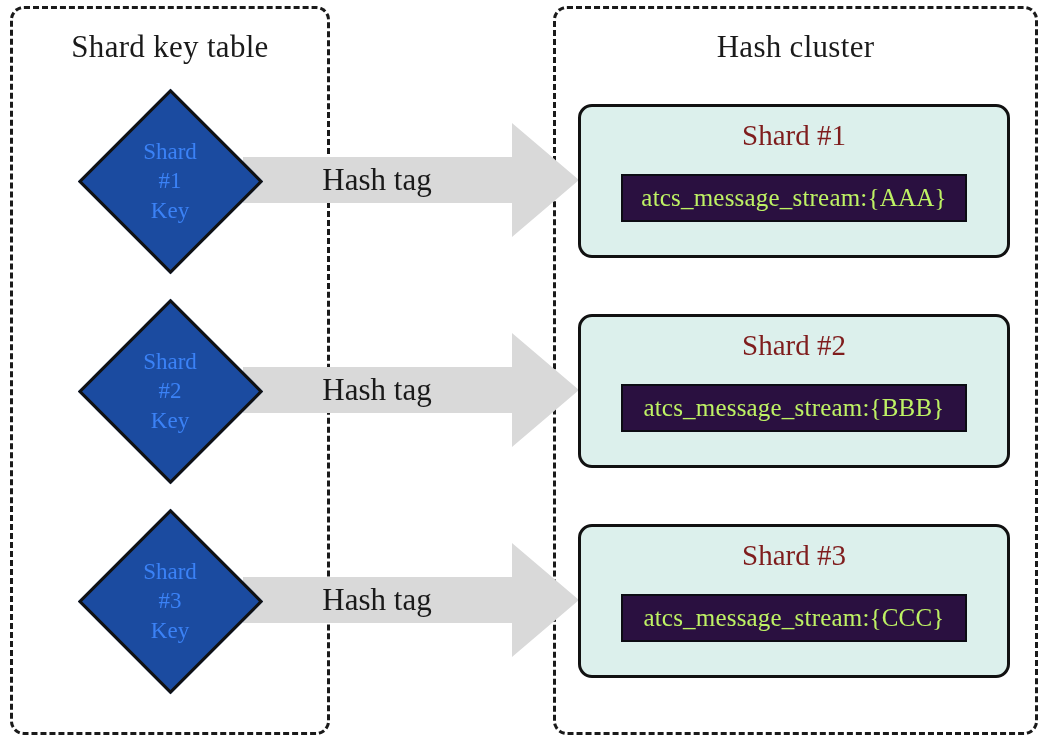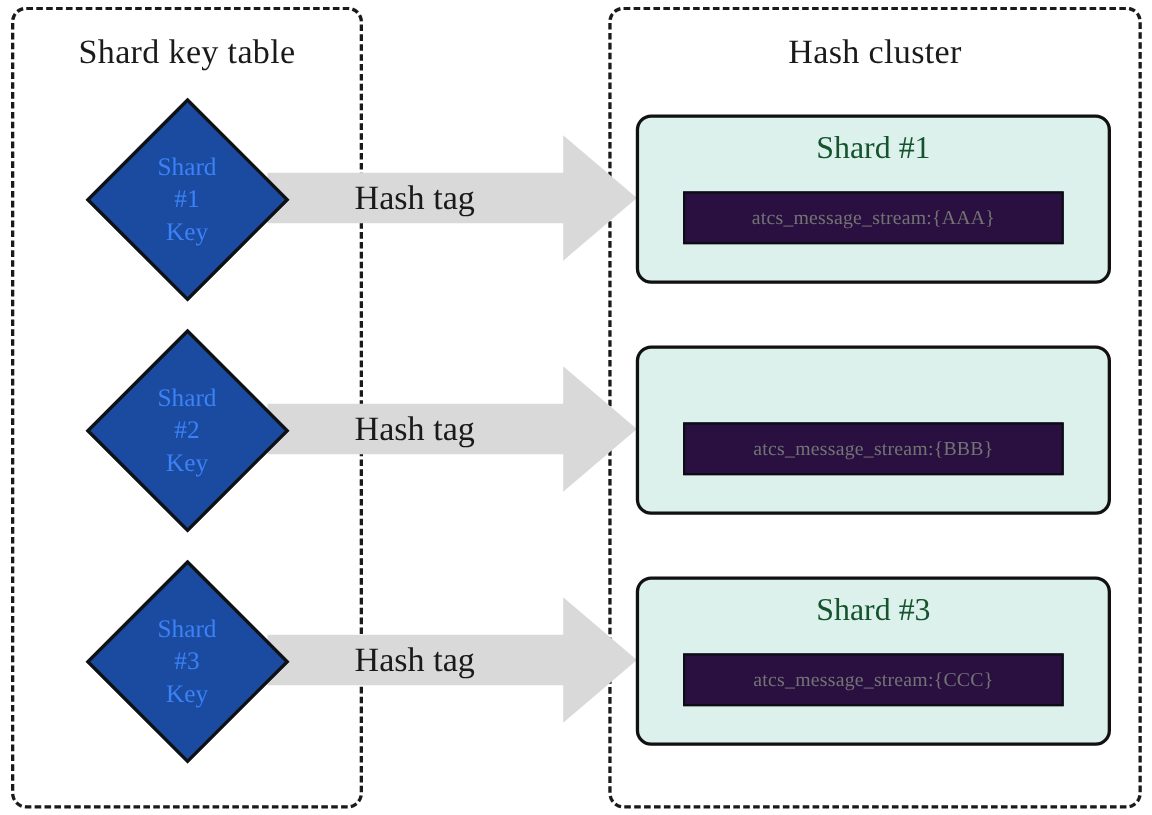--- a/index.html
+++ b/index.html
@@ -117,39 +117,39 @@
   #shard-box-1 { top: 104px; }
   #shard-box-2 { top: 314px; }
   #shard-box-3 { top: 524px; }
 
   .shard-box-title {
     position: absolute;
     left: 0; right: 0;
     top: 12px;
     text-align: center;
     font-size: 29px;
-    color: #14532d;
+    color: #7f1d1d;
     white-space: nowrap;
   }
   .stream-key-chip {
     position: absolute;
     left: 40px;
     right: 40px;
     top: 67px;
     height: 48px;
     background: #2a1040;
     border: 2px solid #0c0c14;
     box-sizing: border-box;
     display: flex;
     align-items: center;
     justify-content: center;
   }
   .stream-key-text {
-    color: #737373;
-    font-size: 18px;
+    color: #bef264;
+    font-size: 25px;
     white-space: nowrap;
     letter-spacing: .2px;
   }
 </style>
 </head>
 <body>
 
 <div id="canvas">
 
   <div class="panel" id="panel-shard-key-table">
@@ -209,20 +209,21 @@
   </div>
 
   <div class="shard-box" id="shard-box-1">
     <div class="shard-box-title">Shard #1</div>
     <div class="stream-key-chip">
       <span class="stream-key-text">atcs_message_stream:{AAA}</span>
     </div>
   </div>
 
   <div class="shard-box" id="shard-box-2">
+    <div class="shard-box-title">Shard #2</div>
     <div class="stream-key-chip">
       <span class="stream-key-text">atcs_message_stream:{BBB}</span>
     </div>
   </div>
 
   <div class="shard-box" id="shard-box-3">
     <div class="shard-box-title">Shard #3</div>
     <div class="stream-key-chip">
       <span class="stream-key-text">atcs_message_stream:{CCC}</span>
     </div>

